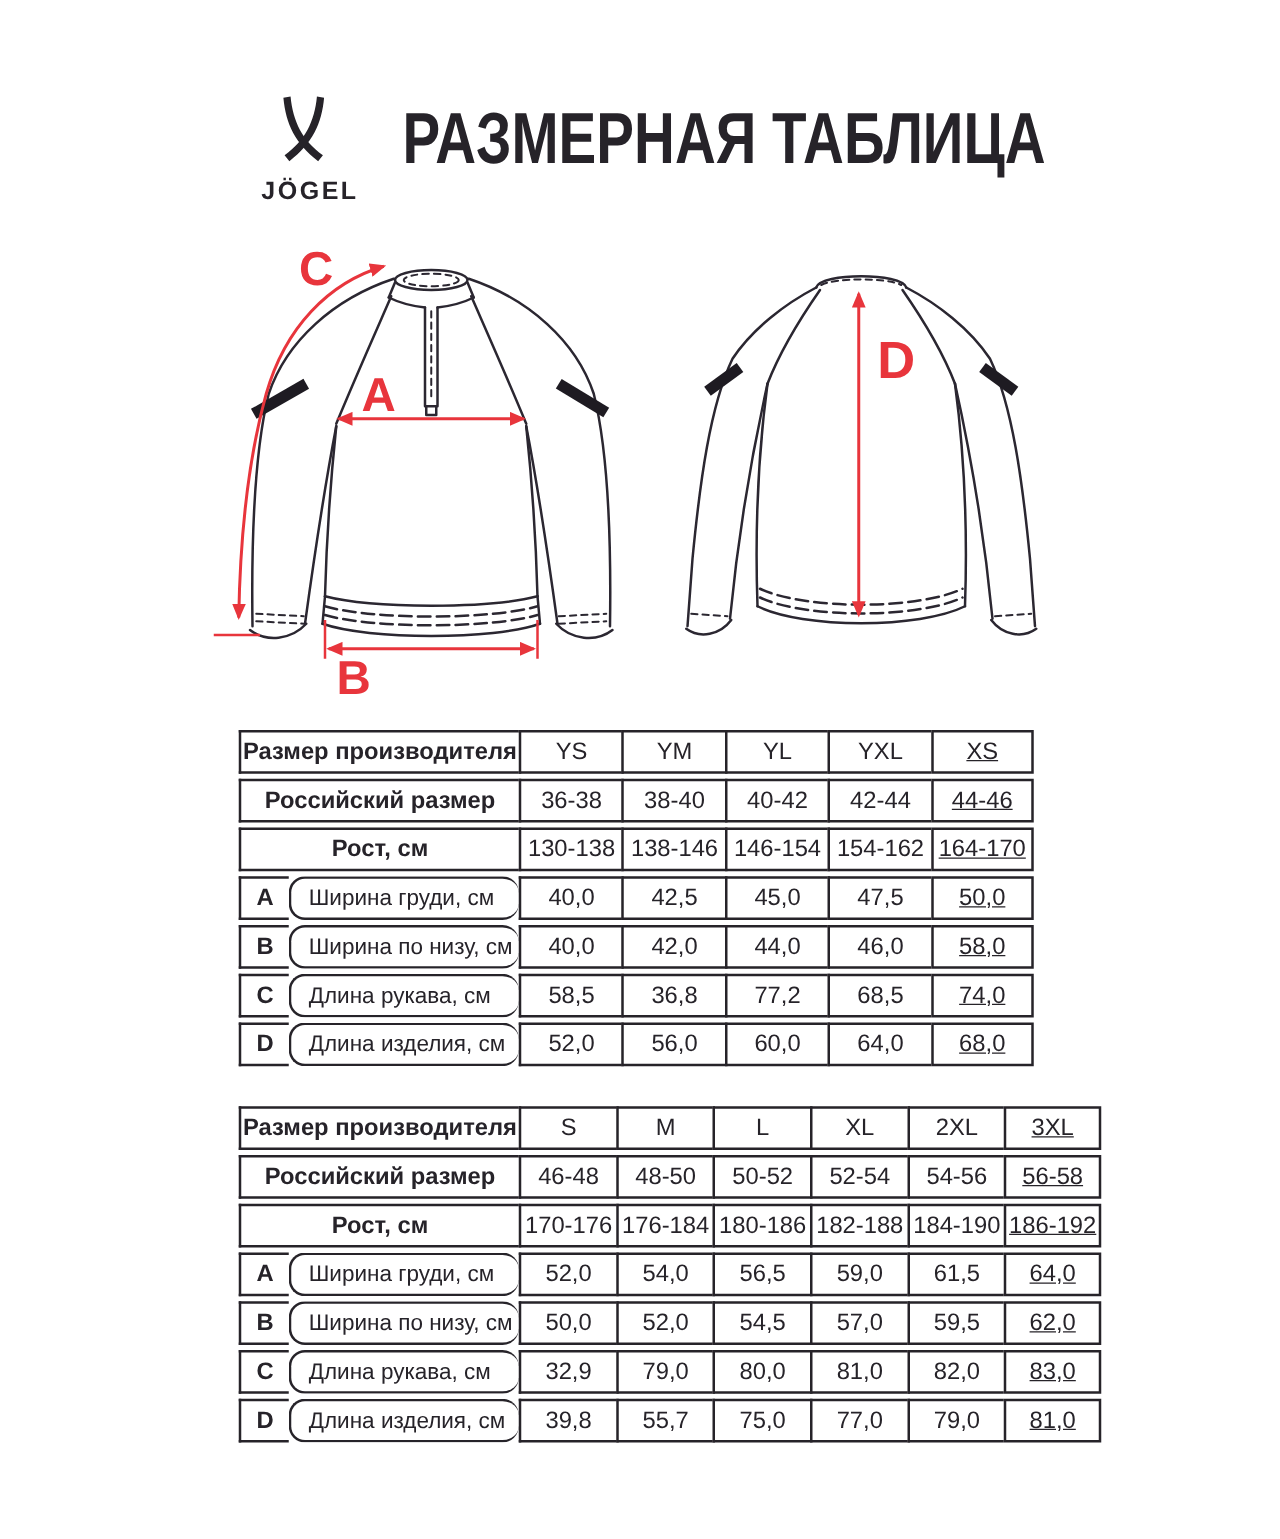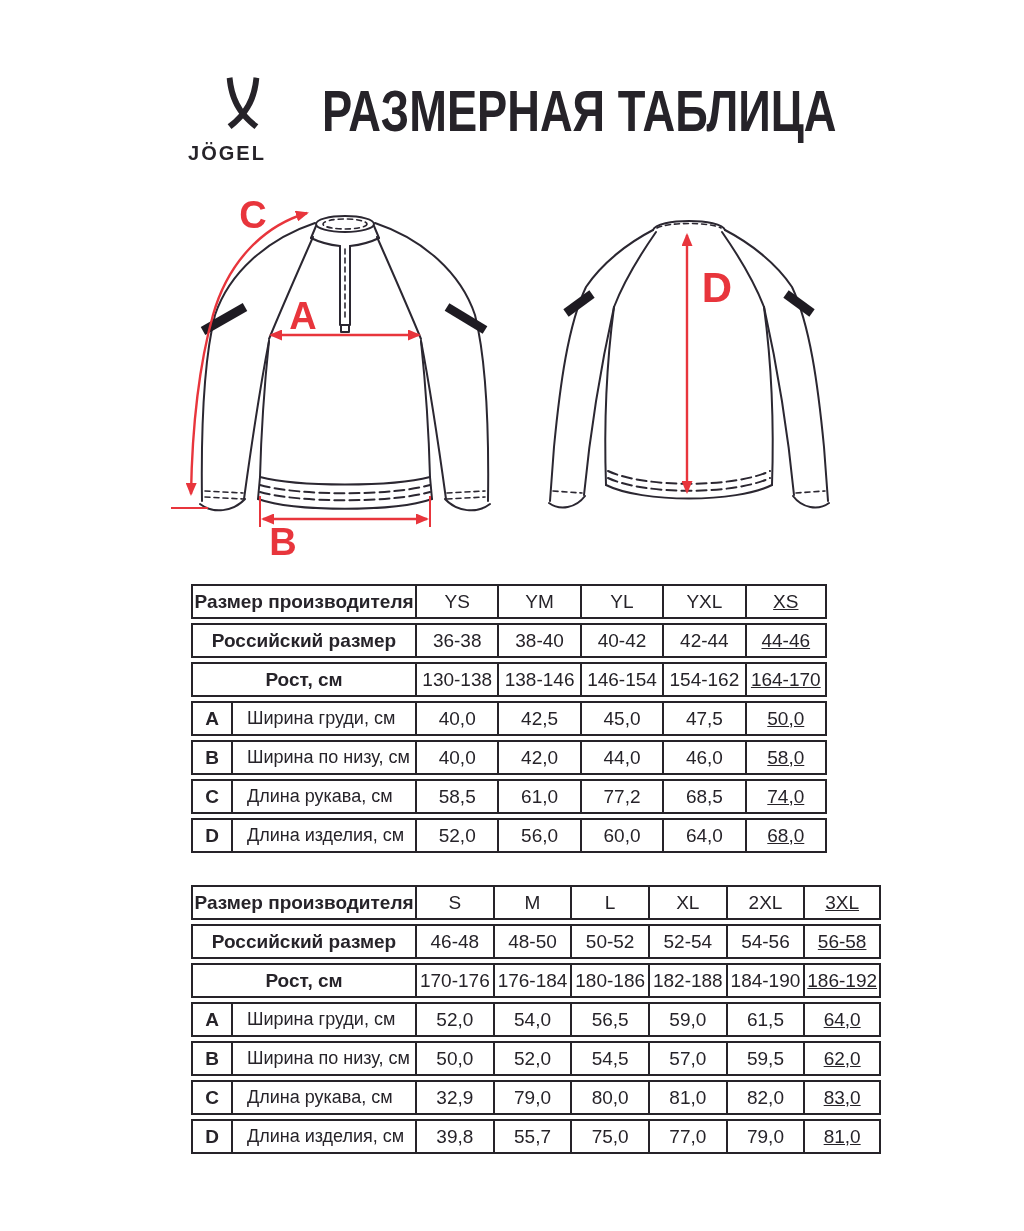--- a/index.html
+++ b/index.html
@@ -14,21 +14,21 @@
     position:relative;
     width:1024px;
     height:1231px;
     background:#ffffff;
     overflow:hidden;
   }
 
   
   .emblem{position:absolute;left:220px;top:74px;}
   .wordmark{
-    position:absolute;left:181px;top:142px;width:92px;
+    position:absolute;left:202px;top:142px;width:92px;
     text-align:center;font-size:20px;font-weight:bold;letter-spacing:2px;
     color:var(--ink);
   }
   .title{
     position:absolute;left:322px;top:82px;
     font-size:58px;font-weight:bold;line-height:1.0;white-space:nowrap;
     transform:scaleX(0.78);transform-origin:left center;
     color:var(--ink);
   }
 
@@ -59,21 +59,21 @@
     border-bottom:2px solid var(--ink);
     border-left:2px solid var(--ink);
     height:35px;
     text-align:center;vertical-align:middle;
     font-size:19px;color:var(--ink);
     overflow:hidden;white-space:nowrap;
   }
   .t td:last-child{border-right:2px solid var(--ink);text-decoration:underline;}
   .t td.hd{font-weight:bold;}
   .t td.ltr{font-weight:bold;}
-  .t td.lab{text-align:left;padding-left:14px;font-size:18px;}
+  .t td.lab{text-align:left;padding-left:14px;font-size:18px;border-radius:13px;}
   .t1{top:580px;width:636px;}
   .t2{top:881px;width:690px;}
 </style>
 </head>
 <body>
 
 <div class="page">
 
   <svg class="emblem" width="46" height="66" viewBox="0 0 48 64">
     <path d="M7,2 C9,24 17,40 36,55 L40,50 C23,38 15,22 13,1 Z" fill="#262329"></path>
@@ -222,21 +222,21 @@
       <td>40,0</td>
       <td>42,0</td>
       <td>44,0</td>
       <td>46,0</td>
       <td>58,0</td>
     </tr>
     <tr>
       <td class="ltr">C</td>
       <td class="lab">Длина рукава, см</td>
       <td>58,5</td>
-      <td>61,0</td>
+      <td>36,8</td>
       <td>77,2</td>
       <td>68,5</td>
       <td>74,0</td>
     </tr>
     <tr>
       <td class="ltr">D</td>
       <td class="lab">Длина изделия, см</td>
       <td>52,0</td>
       <td>56,0</td>
       <td>60,0</td>

